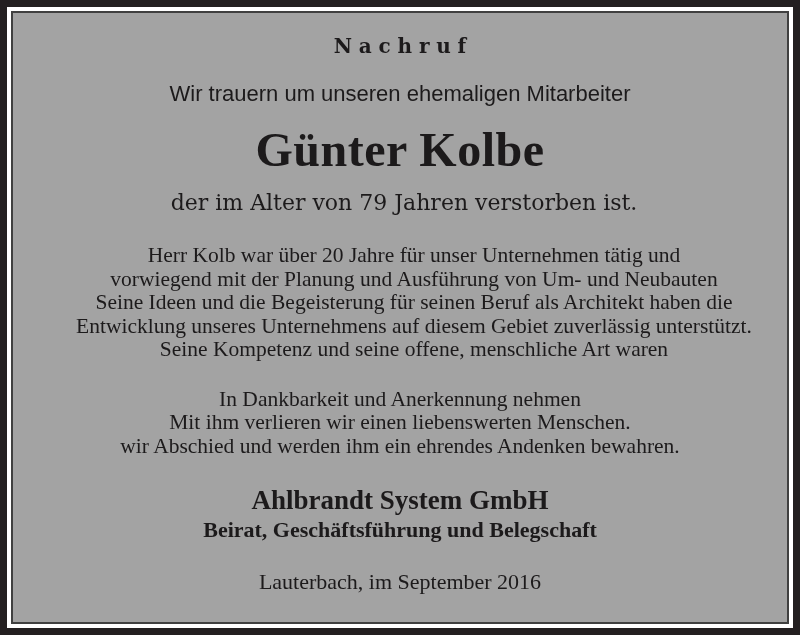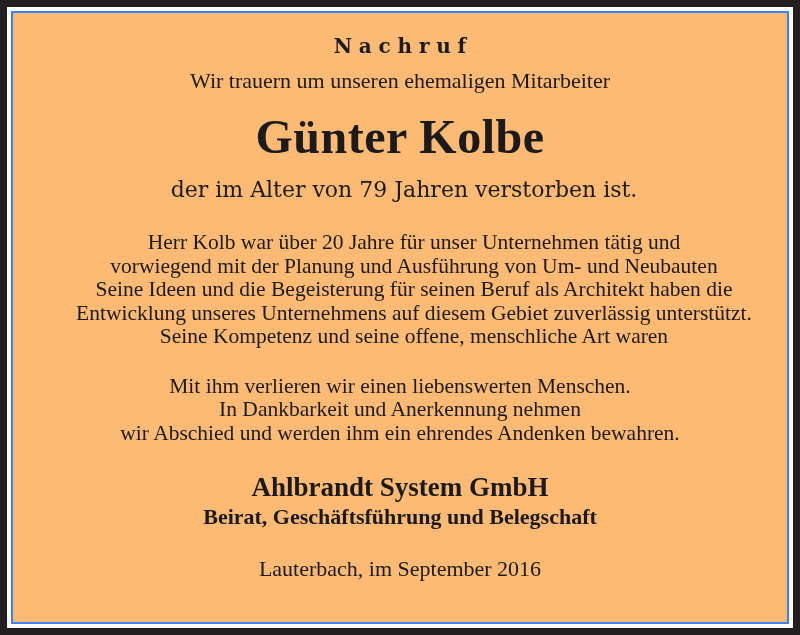--- a/index.html
+++ b/index.html
@@ -15,41 +15,41 @@
     top: 0; left: 0;
     width: 800px;
     height: 635px;
     border: 7px solid #231f20;
     padding: 4px;
     background: #ffffff;
   }
   .frame-inner {
     width: 100%;
     height: 100%;
-    border: 2px solid #3b82f6;
-    background: #fdba74;
+    border: 2px solid #404040;
+    background: #a3a3a3;
     overflow: hidden;
   }
   .notice {
     width: 100%;
     height: 100%;
     text-align: center;
   }
   .kicker {
     margin-top: 22px;
     font-family: "DejaVu Serif", serif;
     font-weight: bold;
     font-size: 20px;
     line-height: 22px;
     letter-spacing: 0.34em;
     padding-left: 0.34em; 
   }
   .intro {
-    margin-top: 10px;
-    font-family: Liberation Serif, serif;
+    margin-top: 23px;
+    font-family: Liberation Sans, sans-serif;
     font-size: 22px;
     line-height: 27px;
   }
   .deceased-name {
     margin-top: 16px;
     font-family: "Liberation Serif", serif;
     font-weight: bold;
     font-size: 48px;
     line-height: 54px;
     letter-spacing: 0.01em;
@@ -107,22 +107,22 @@
 
       <div class="body-block">
         <div>Herr Kolb war über 20 Jahre für unser Unternehmen tätig und</div>
         <div>vorwiegend mit der Planung und Ausführung von Um- und Neubauten</div>
         <div>Seine Ideen und die Begeisterung für seinen Beruf als Architekt haben die</div>
         <div>Entwicklung unseres Unternehmens auf diesem Gebiet zuverlässig unterstützt.</div>
         <div>Seine Kompetenz und seine offene, menschliche Art waren</div>
       </div>
 
       <div class="closing-block">
+        <div>In Dankbarkeit und Anerkennung nehmen</div>
         <div>Mit ihm verlieren wir einen liebenswerten Menschen.</div>
-        <div>In Dankbarkeit und Anerkennung nehmen</div>
         <div>wir Abschied und werden ihm ein ehrendes Andenken bewahren.</div>
       </div>
 
       <div class="company">Ahlbrandt System GmbH</div>
 
       <div class="signatories">Beirat, Geschäftsführung und Belegschaft</div>
 
       <div class="dateline">Lauterbach, im September 2016</div>
 
     </div>

